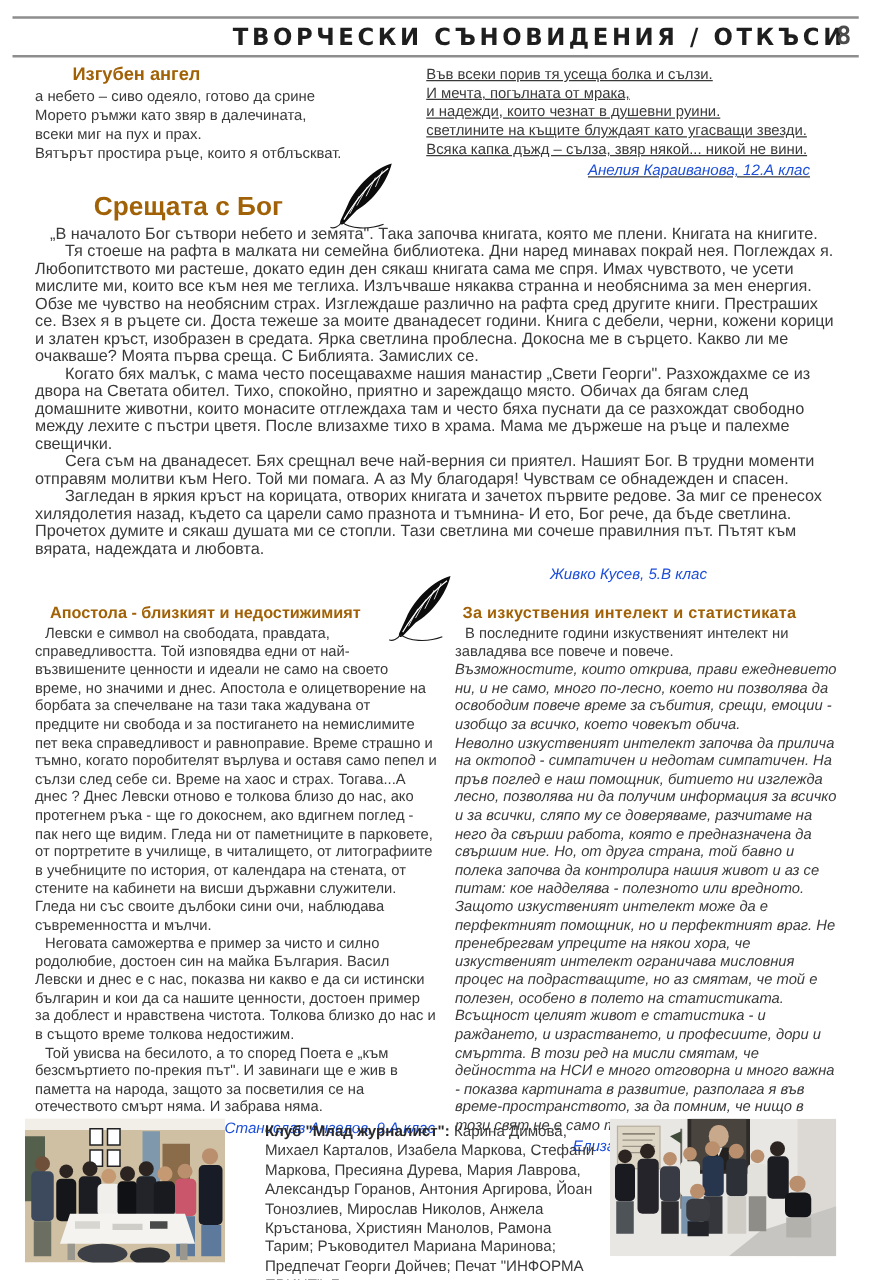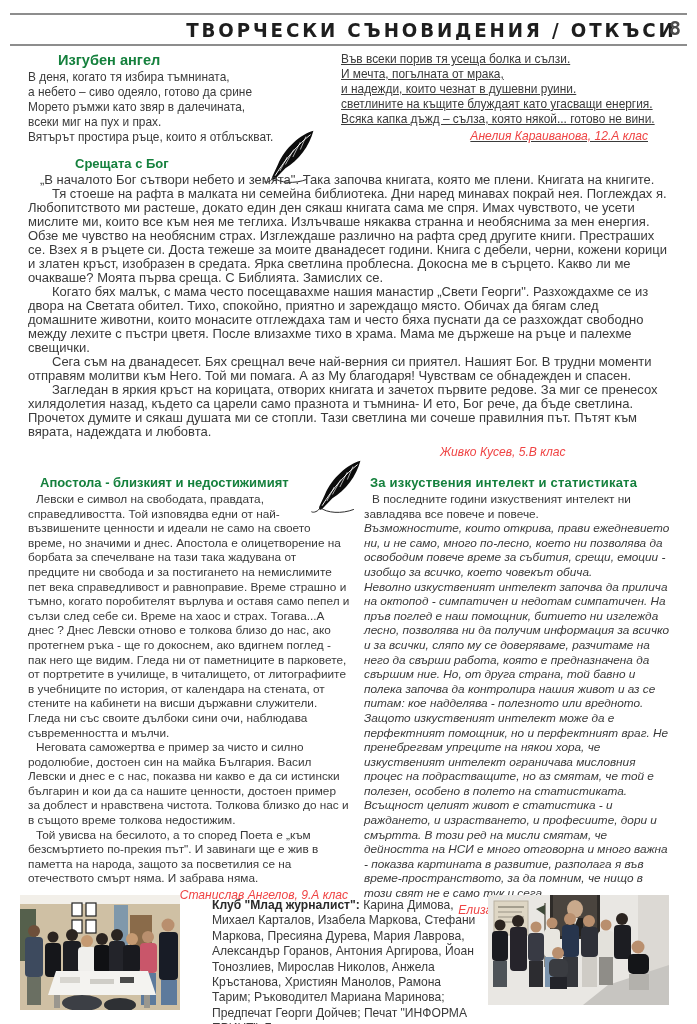--- a/index.html
+++ b/index.html
@@ -17,30 +17,30 @@
   .masthead-title{
     font-family:"DejaVu Sans",sans-serif;font-weight:800;font-size:19px;color:#1e1e1e;
     letter-spacing:3px;transform:scaleX(.96);white-space:nowrap;
   }
   .page-number{
     position:absolute;right:6px;top:1px;
     font-family:"DejaVu Sans Mono",monospace;font-weight:700;font-size:20px;color:#4c4c4c;
   }
   
   .content{position:absolute;left:28px;right:27px;top:52px;}
-  h2{margin:0;font-size:14.6px;font-weight:700;color:#15803d;}
+  h2{margin:0;font-size:14.6px;font-weight:700;color:#a16207;}
   .poem-row{display:flex;}
   .poem-col-left{width:305px;flex:none;}
   .poem-col-right{flex:1;padding-left:8px;text-decoration:underline;}
   .poem-title{margin-left:30px;margin-bottom:2px;}
   .poem-line{font-size:11.9px;line-height:15px;white-space:nowrap;}
-  .sig{font-style:italic;font-size:12.1px;color:#ef4444;}
+  .sig{font-style:italic;font-size:12.1px;color:#1d4ed8;}
   .sig-anelia{text-align:right;padding-right:22px;margin-top:2px;}
   .article-fw{margin-top:11px;}
-  .fw-title{margin-left:47px;margin-bottom:2px;font-size:13px;}
+  .fw-title{margin-left:47px;margin-bottom:2px;font-size:21px;}
   .fw-par{font-size:13px;line-height:14px;text-indent:24px;margin:0;text-align:left;}
   .fw-par.first{text-indent:12px;}
   .sig-zhivko{padding-left:412px;margin-top:6px;white-space:nowrap;}
   .cols-row{display:flex;margin-top:16px;}
   .col-left{width:322px;flex:none;}
   .col-right{flex:1;padding-left:14px;}
   .col-title{font-size:13px;margin-bottom:2px;}
   .col-title-left{margin-left:12px;}
   .col-title-right{margin-left:6px;letter-spacing:.2px;}
   .col-par{font-size:11.8px;line-height:14.6px;margin:0;text-indent:8px;}
@@ -78,32 +78,31 @@
   <path d="M51 6 C38 16 24 32 13 50" stroke="#ffffff" stroke-width="1" fill="none"></path>
   <path d="M46 8 L40 22 M40 14 L32 30 M33 22 L24 38 M26 30 L18 45" stroke="#ffffff" stroke-width="0.7" fill="none"></path>
   <path d="M11 52 C9 56 4 58 1.5 56.5 M11 52 C18 58 34 59 47 54" stroke="#1c1c1c" stroke-width="1" fill="none"></path>
 </svg>
 
 <div class="content">
 
   <div class="poem-row">
     <div class="poem-col-left">
       <h2 class="poem-title">Изгубен ангел</h2>
-      <div class="poem-line">В деня, когато тя избира тъмнината,</div>
       <div class="poem-line">а небето – сиво одеяло, готово да срине</div>
       <div class="poem-line">Морето ръмжи като звяр в далечината,</div>
       <div class="poem-line">всеки миг на пух и прах.</div>
       <div class="poem-line">Вятърът простира ръце, които я отблъскват.</div>
     </div>
     <div class="poem-col-right">
       <div class="poem-line">Във всеки порив тя усеща болка и сълзи.</div>
       <div class="poem-line">И мечта, погълната от мрака,</div>
       <div class="poem-line">и надежди, които чезнат в душевни руини.</div>
-      <div class="poem-line">светлините на къщите блуждаят като угасващи енергия.</div>
-      <div class="poem-line">Всяка капка дъжд – сълза, която някой... готово не вини.</div>
+      <div class="poem-line">светлините на къщите блуждаят като угасващи звезди.</div>
+      <div class="poem-line">Всяка капка дъжд – сълза, звяр някой... никой не вини.</div>
       <div class="sig sig-anelia">Анелия Караиванова, 12.А клас</div>
     </div>
   </div>
 
   <div class="article-fw">
     <h2 class="fw-title">Срещата с Бог</h2>
     <p class="fw-par first">„В началото Бог сътвори небето и земята". Така започва книгата, която ме плени. Книгата на книгите.</p>
     <p class="fw-par">Тя стоеше на рафта в малката ни семейна библиотека. Дни наред минавах покрай нея. Поглеждах я. Любопитството ми растеше, докато един ден сякаш книгата сама ме спря. Имах чувството, че усети мислите ми, които все към нея ме теглиха. Излъчваше някаква странна и необяснима за мен енергия. Обзе ме чувство на необясним страх. Изглеждаше различно на рафта сред другите книги. Престраших се. Взех я в ръцете си. Доста тежеше за моите дванадесет години. Книга с дебели, черни, кожени корици и златен кръст, изобразен в средата. Ярка светлина проблесна. Докосна ме в сърцето. Какво ли ме очакваше? Моята първа среща. С Библията. Замислих се.</p>
     <p class="fw-par">Когато бях малък, с мама често посещавахме нашия манастир „Свети Георги". Разхождахме се из двора на Светата обител. Тихо, спокойно, приятно и  зареждащо място. Обичах да бягам след  домашните животни, които монасите отглеждаха там и често бяха пуснати да се разхождат свободно между лехите с пъстри цветя. После влизахме тихо в храма. Мама ме държеше на ръце и палехме свещички.</p>
     <p class="fw-par">Сега съм на дванадесет. Бях срещнал вече най-верния си приятел. Нашият Бог. В трудни моменти отправям молитви към Него. Той  ми помага.  А аз Му благодаря! Чувствам се обнадежден и спасен.</p>

